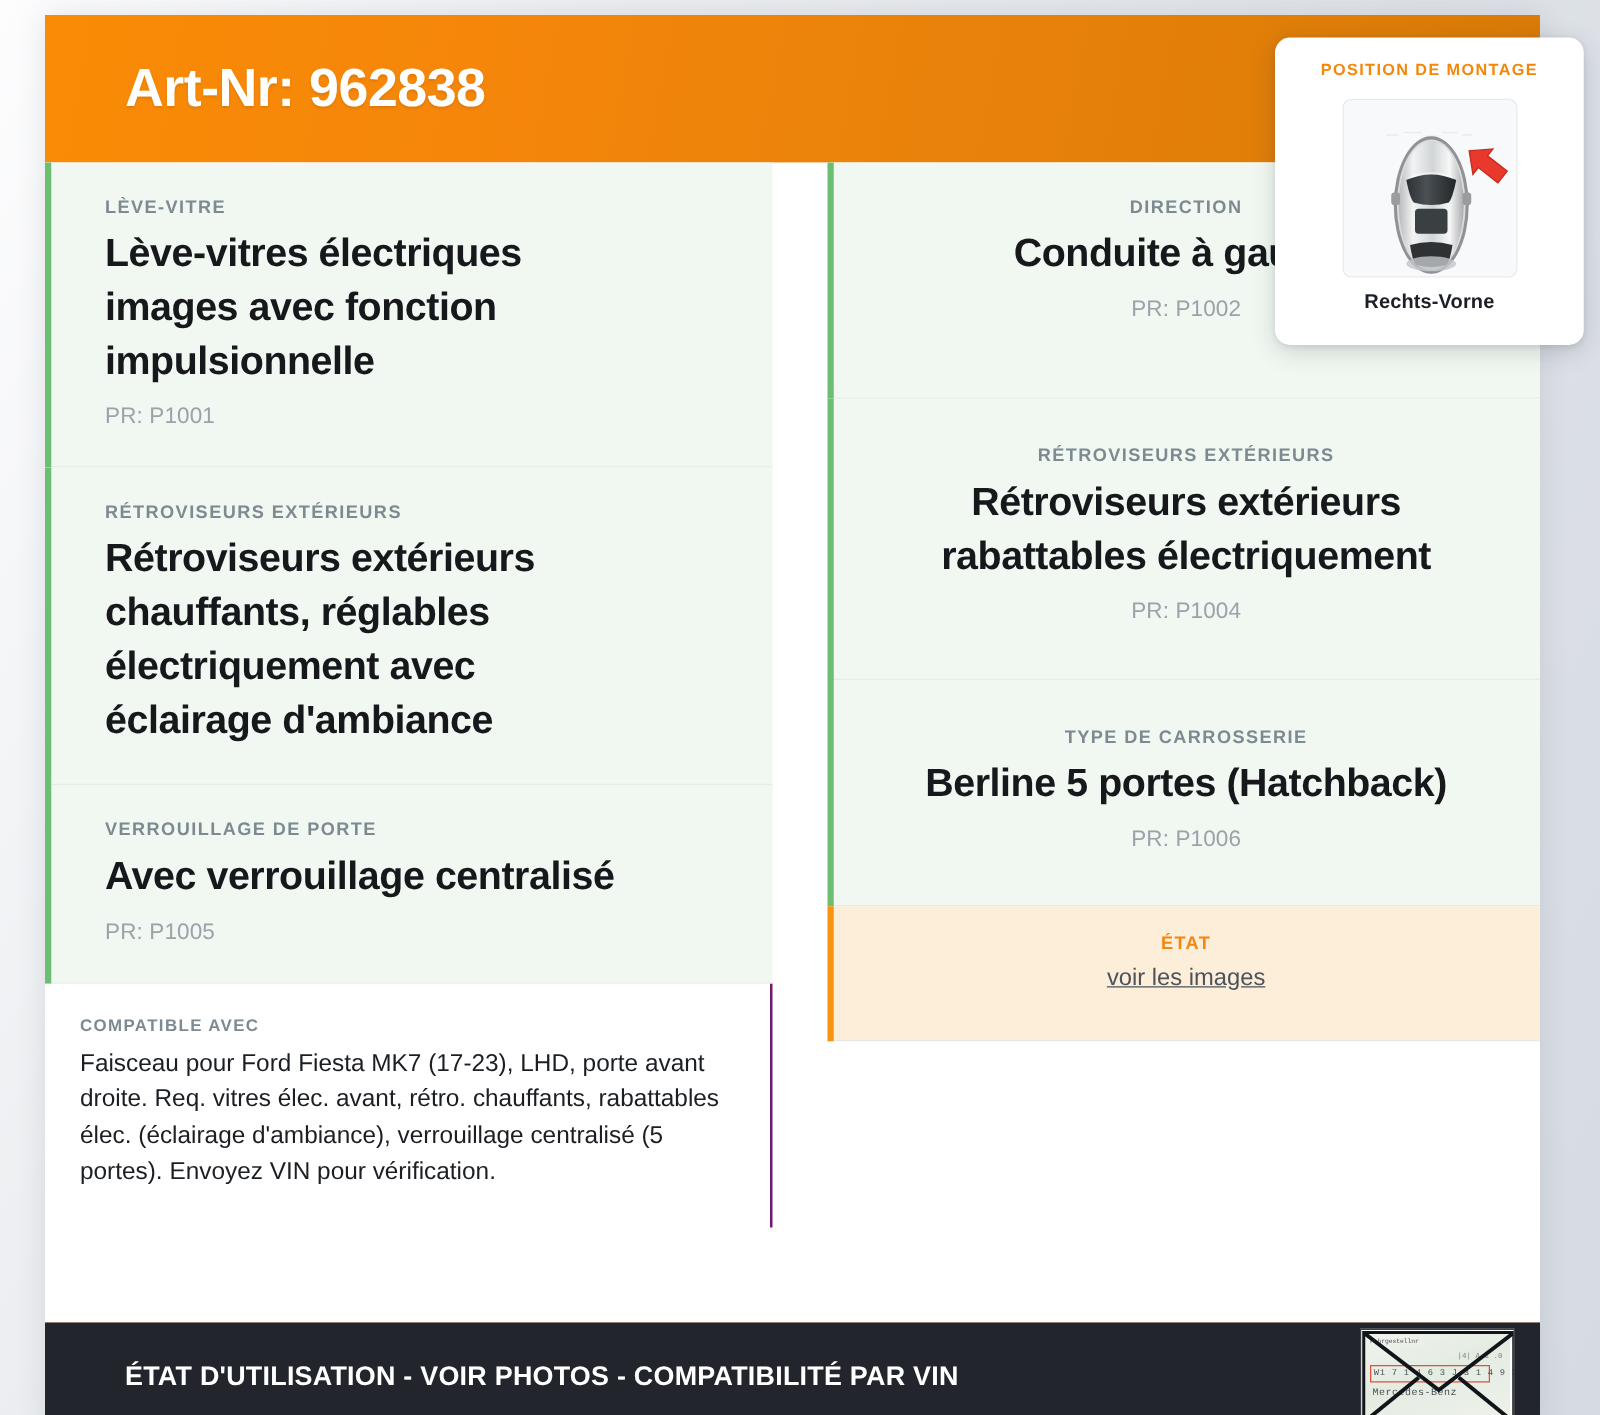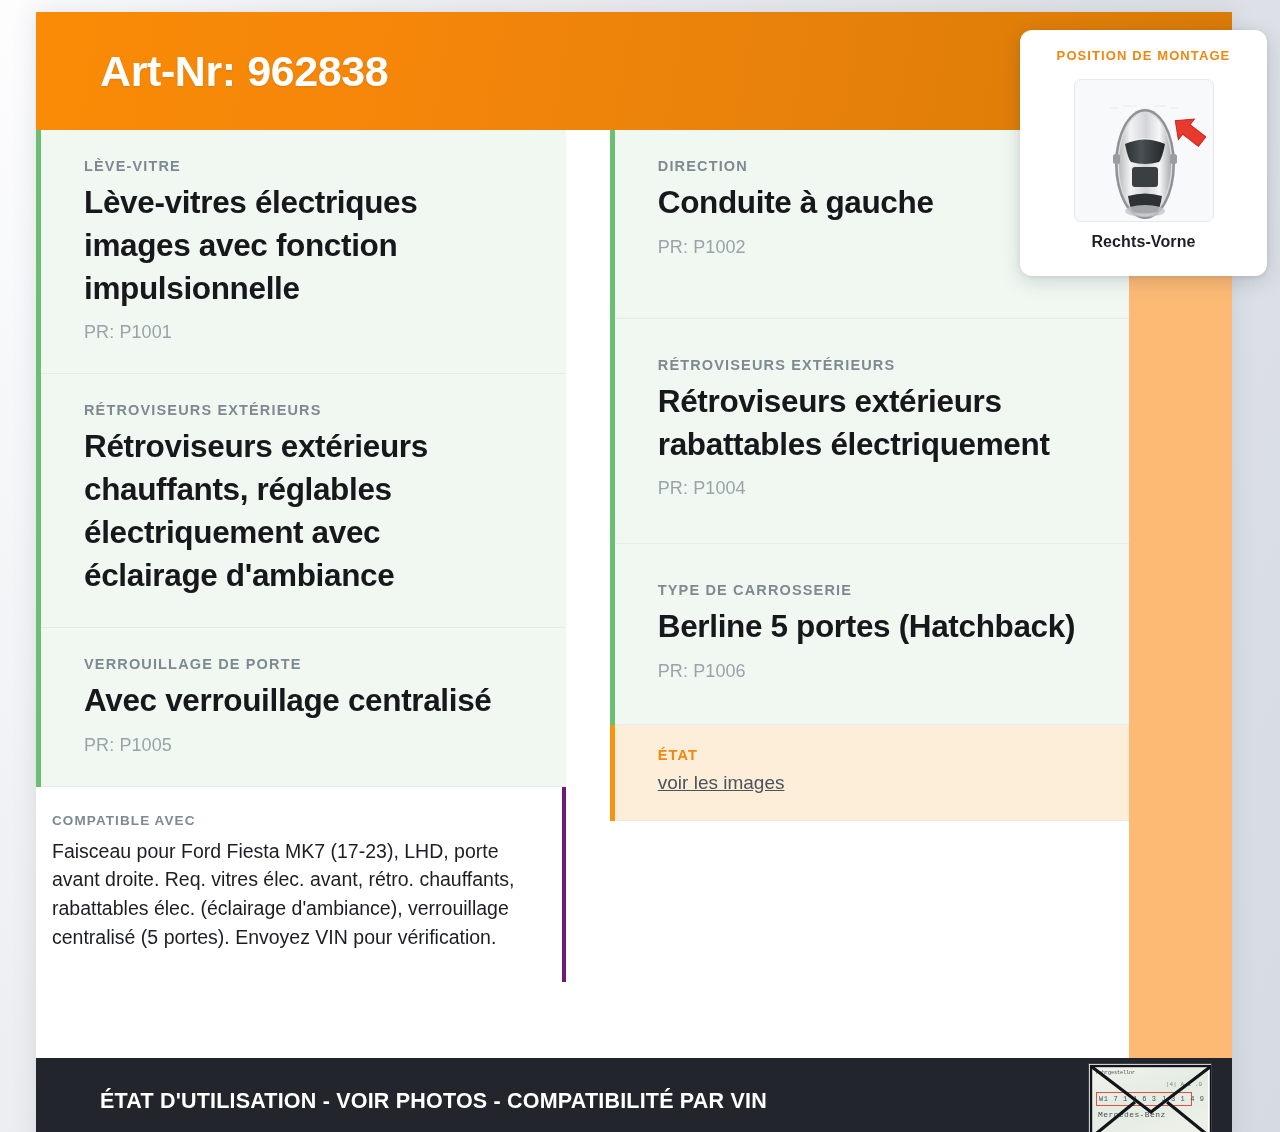--- a/index.html
+++ b/index.html
@@ -51,35 +51,35 @@
     font-weight: bold;
     letter-spacing: -0.4px;
     text-shadow: 0 1px 2px rgba(120,60,0,.18);
   }
 
   
   #body-area {
     position: absolute;
     left: 0;
     top: 118px;
-    width: 1093px;
+    width: 1196px;
     height: 928px;
     display: flex;
     align-items: flex-start;
     background: #ffffff;
     gap: 44px;
   }
 
   .column {
     width: 50%;
     display: flex;
     flex-direction: column;
   }
   .col-left  { width: 604px; }
-  .col-right { width: 592px; }
+  .col-right { width: 592px; text-align: center; }
 
   
   .spec {
     position: relative;
     background: #f1f8f1;
     border-bottom: 1px solid #e4ece4;
     padding: 28px 44px 30px 48px;
   }
   .spec::before {
     content: "";
@@ -125,22 +125,22 @@
     margin-top: 13px;
     font-size: 18px;
     color: #9aa3aa;
     letter-spacing: .1px;
   }
 
   
   #compat {
     position: relative;
     background: #ffffff;
-    padding: 26px 38px 30px 16px;
-    border-right: 4px solid #701a75;
+    padding: 26px 38px 30px 28px;
+    border-right: 2px solid #701a75;
   }
   #compat-label {
     font-size: 13.5px;
     font-weight: bold;
     letter-spacing: 1.1px;
     color: #7d8a92;
     margin-bottom: 9px;
   }
   #compat-text {
     font-size: 19.5px;
@@ -284,21 +284,21 @@
           <div class="spec-value wrap" style="max-width:500px">Rétroviseurs extérieurs rabattables électriquement</div>
           <div class="spec-pr">PR: P1004</div>
         </div>
 
         <div class="spec" style="padding-top:38px;padding-bottom:42px">
           <div class="spec-label">TYPE DE CARROSSERIE</div>
           <div class="spec-value">Berline 5 portes (Hatchback)</div>
           <div class="spec-pr">PR: P1006</div>
         </div>
 
-        <div class="spec state-card" style="padding-top:22px;padding-bottom:24px">
+        <div class="spec state-card" style="padding-top:22px;padding-bottom:36px">
           <div class="spec-label">ÉTAT</div>
           <div class="spec-value">voir les images</div>
         </div>
 
       </div>
     </div>
 
     <div id="mount-card">
       <div id="mount-title">POSITION DE MONTAGE</div>
       <div id="mount-thumb">

